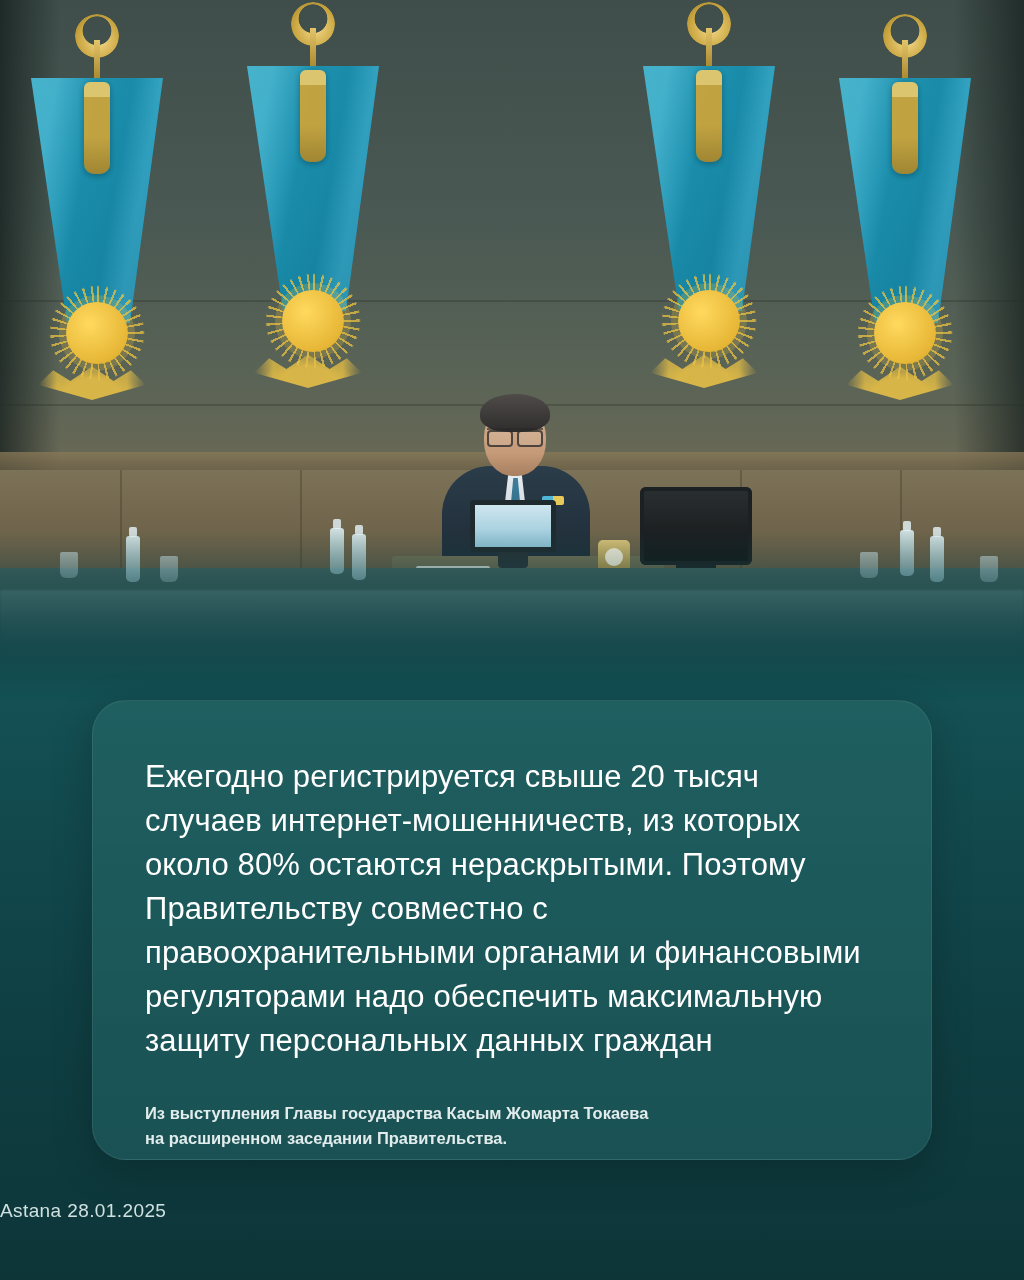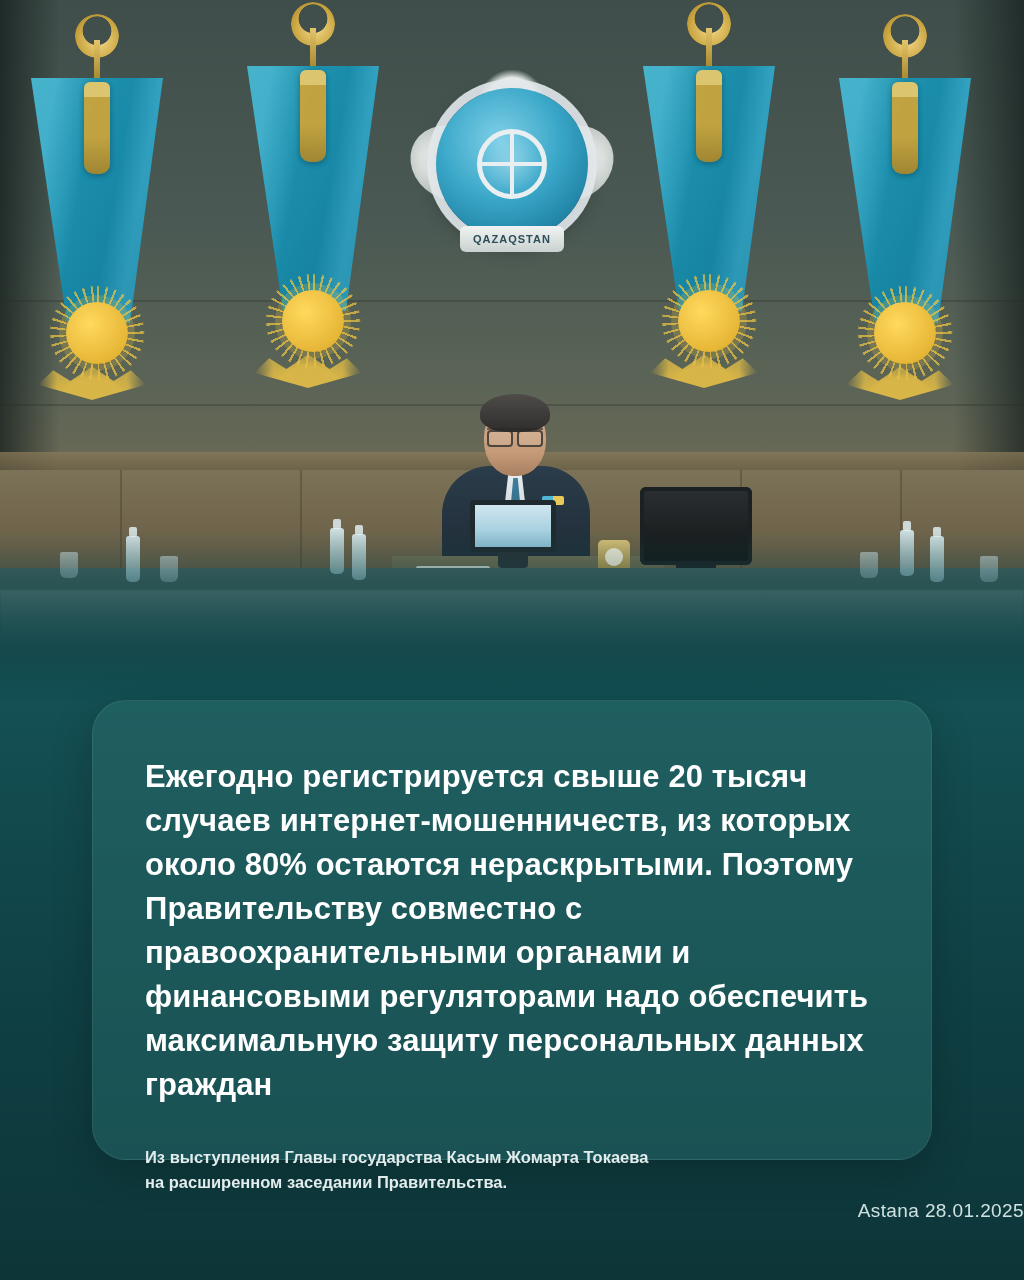--- a/index.html
+++ b/index.html
@@ -296,62 +296,52 @@
     background: linear-gradient(180deg, rgba(33,97,98,.88), rgba(27,84,86,.92));
     border-radius: 34px;
     border: 1px solid rgba(255,255,255,.08);
     box-shadow: 0 10px 40px rgba(0,0,0,.22);
     padding: 54px 58px 40px 52px;
   }
   .quote-text {
     color: #ffffff;
     font-size: 31px;
     line-height: 1.42;
-    font-weight: bold;
+    font-weight: normal;
     letter-spacing: .1px;
   }
   .quote-source {
     margin-top: 38px;
     color: #e2ecec;
     font-size: 16.5px;
     line-height: 1.5;
     font-weight: bold;
   }
   .footer {
     position: absolute; left: 0; top: 1200px; width: 1024px;
-    text-align: right;
+    text-align: left;
     color: #cfe2e1;
     font-size: 19px;
     letter-spacing: .4px;
   }
 </style>
 </head>
 <body>
 
 <div id="poster">
 
   <div class="photo">
     <div class="wall"></div>
     <div class="wall-dark-left"></div>
     <div class="wall-dark-right"></div>
 
     <div class="panel-line" style="top:300px;"></div>
     <div class="panel-line" style="top:404px;"></div>
     <div class="wood-strip" style="top:452px;height:18px;"></div>
 
-    <div class="emblem">
-      <div class="crown"></div>
-      <div class="wing left"></div>
-      <div class="wing right"></div>
-      <div class="disc"></div>
-      <div class="shanyrak"></div>
-      <div class="ribbon">
-        <span>QAZAQSTAN</span>
-      </div>
-    </div>
 
     <div class="flag" style="left:22px;  top:20px;">
       <div class="pole"></div>
       <div class="finial">
           <div class="moon"></div>
           <div class="spike"></div>
         </div>
       <div class="cloth"></div>
       <div class="rays" style="left:10px; top:248px;"></div>
       <div class="sun" style="left:44px; top:282px;"></div>

